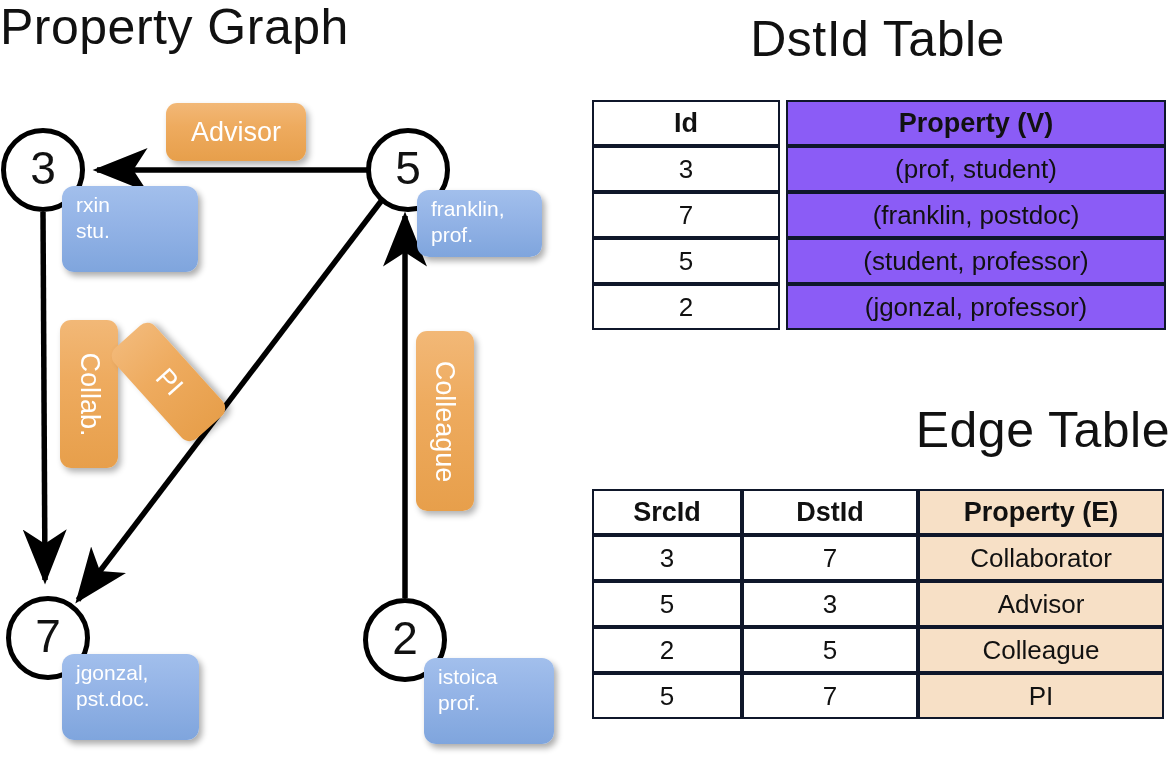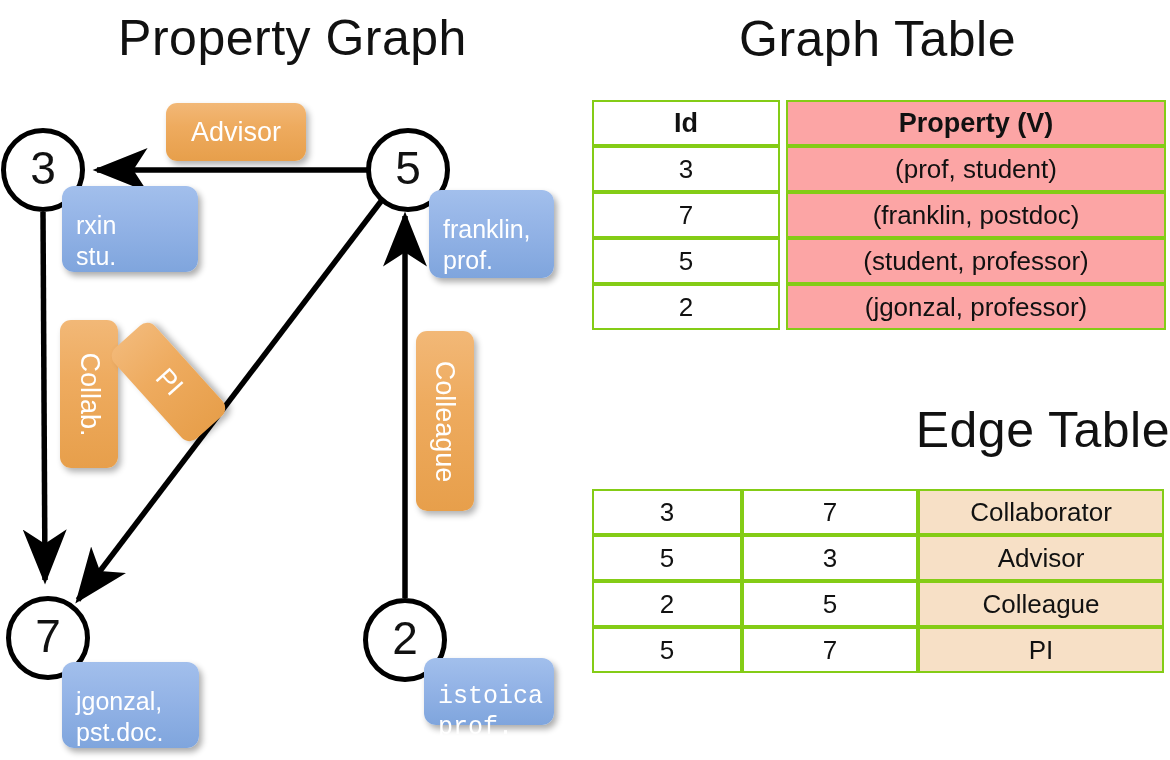--- a/index.html
+++ b/index.html
@@ -18,21 +18,21 @@
   
   .title {
     position: absolute;
     font-weight: 400;
     font-size: 50px;
     line-height: 1;
     letter-spacing: 0.5px;
     color: #111;
     white-space: nowrap;
   }
-  #title-property-graph { left: 0; top: 13px; width: 585px; text-align: center; }
+  #title-property-graph { left: 0; top: 2px; width: 585px; }
   #title-vertex-table   { left: 585px; top: 14px; width: 585px; text-align: center; }
   #title-edge-table     { left: 585px; top: 405px; width: 585px; text-align: right; }
 
   
   #graph-panel {
     position: absolute; left: 0; top: 0; width: 585px; height: 760px;
   }
   #graph-svg { position: absolute; left: 0; top: 0; }
 
   .node-circle {
@@ -50,23 +50,23 @@
   }
   .node-circle > span { display:block; transform: translateY(-2px); }
 
   
   .prop-box {
     position: absolute;
     border-radius: 12px;
     background: linear-gradient(to bottom, #a2bfec 0%, #93b3e6 45%, #7fa5dd 100%);
     box-shadow: 3px 4px 6px rgba(0,0,0,0.33);
     color: #ffffff;
-    font-size: 25px;
+    font-size: 21px;
     line-height: 1.22;
-    padding: 24px 12px 9px 14px;
+    padding: 6px 12px 9px 14px;
     z-index: 4;
   }
 
   
   .edge-label {
     position: absolute;
     border-radius: 11px;
     background: linear-gradient(to bottom, #f0b26d 0%, #eca css 0%, #eaa css 0%);
     color: #fff;
     z-index: 5;
@@ -102,33 +102,33 @@
   #label-pi {
     left: 141px; top: 321px; width: 55px; height: 122px;
     display: flex; align-items: center; justify-content: center;
     transform: rotate(-42deg);
   }
   #label-pi .el-text { transform: rotate(90deg); }
 
   
   .tbl { position: absolute; border-collapse: separate; border-spacing: 0; }
   .tbl td, .tbl th {
-    border: 2px solid #84cc16;
+    border: 2px solid #0f172a;
     font-weight: normal;
     font-size: 26px;
     text-align: center;
     color: #111;
     padding: 0;
     height: 46px;
     font-family: "Liberation Sans", sans-serif;
   }
   .tbl .hdr { font-weight: bold; font-size: 27px; }
   .sep { border: none !important; width: 6px; background: #fff; height: 46px; }
 
-  .blue-cell { background: #fca5a5; }
+  .blue-cell { background: #8b5cf6; }
   .peach-cell { background: #f7e0c6; }
 
   #vertex-table { left: 592px; top: 100px; }
   #vertex-table .c-id   { width: 188px; }
   #vertex-table .c-prop { width: 380px; }
 
   #edge-table { left: 592px; top: 489px; }
   #edge-table .c-src  { width: 150px; }
   #edge-table .c-dst  { width: 176px; }
   #edge-table .c-prop { width: 246px; }
@@ -167,31 +167,31 @@
   </div>
   <div class="node-circle" style="left:363px; top:598px;">
     <span>2</span>
   </div>
 
   <div class="prop-box" style="left:62px; top:186px; width:136px; height:86px;">
     <div>rxin</div>
     <div>stu.</div>
   </div>
 
-  <div class="prop-box" style="left:429px; top:190px; width:125px; height:88px;">
+  <div class="prop-box" style="left:417px; top:190px; width:125px; height:67px;">
     <div>franklin,</div>
     <div>prof.</div>
   </div>
 
-  <div class="prop-box" style="left:62px; top:654px; width:137px; height:86px;margin-top:8px;">
+  <div class="prop-box" style="left:62px; top:654px; width:137px; height:86px;">
     <div>jgonzal,</div>
     <div>pst.doc.</div>
   </div>
 
-  <div class="prop-box" style="left:424px; top:658px; width:130px; height:67px;font-family:Liberation Mono, monospace;">
+  <div class="prop-box" style="left:424px; top:658px; width:130px; height:86px;">
     <div>istoica</div>
     <div>prof.</div>
   </div>
 
   <div class="edge-label orange" id="label-advisor">
     <span class="el-text">Advisor</span>
   </div>
 
   <div class="edge-label orange" id="label-collab">
     <span class="el-text">Collab.</span>
@@ -199,21 +199,21 @@
 
   <div class="edge-label orange" id="label-pi">
     <span class="el-text">PI</span>
   </div>
 
   <div class="edge-label orange" id="label-colleague">
     <span class="el-text">Colleague</span>
   </div>
 </div>
 
-<div class="title" id="title-vertex-table">Graph Table</div>
+<div class="title" id="title-vertex-table">DstId Table</div>
 
 <table class="tbl" id="vertex-table">
   <tbody>
       <tr>
     <th class="c-id hdr">Id</th>
     <td class="sep"></td>
     <th class="c-prop hdr blue-cell">Property (V)</th>
   </tr>
   <tr>
     <td class="c-id">3</td>
@@ -235,20 +235,25 @@
     <td class="sep"></td>
     <td class="c-prop blue-cell">(jgonzal, professor)</td>
   </tr>
 </tbody>
   </table>
 
 <div class="title" id="title-edge-table">Edge Table</div>
 
 <table class="tbl" id="edge-table">
   <tbody>
+      <tr>
+    <th class="c-src hdr">SrcId</th>
+    <th class="c-dst hdr">DstId</th>
+    <th class="c-prop hdr peach-cell">Property (E)</th>
+  </tr>
   <tr>
     <td class="c-src">3</td>
     <td class="c-dst">7</td>
     <td class="c-prop peach-cell">Collaborator</td>
   </tr>
   <tr>
     <td class="c-src">5</td>
     <td class="c-dst">3</td>
     <td class="c-prop peach-cell">Advisor</td>
   </tr>

